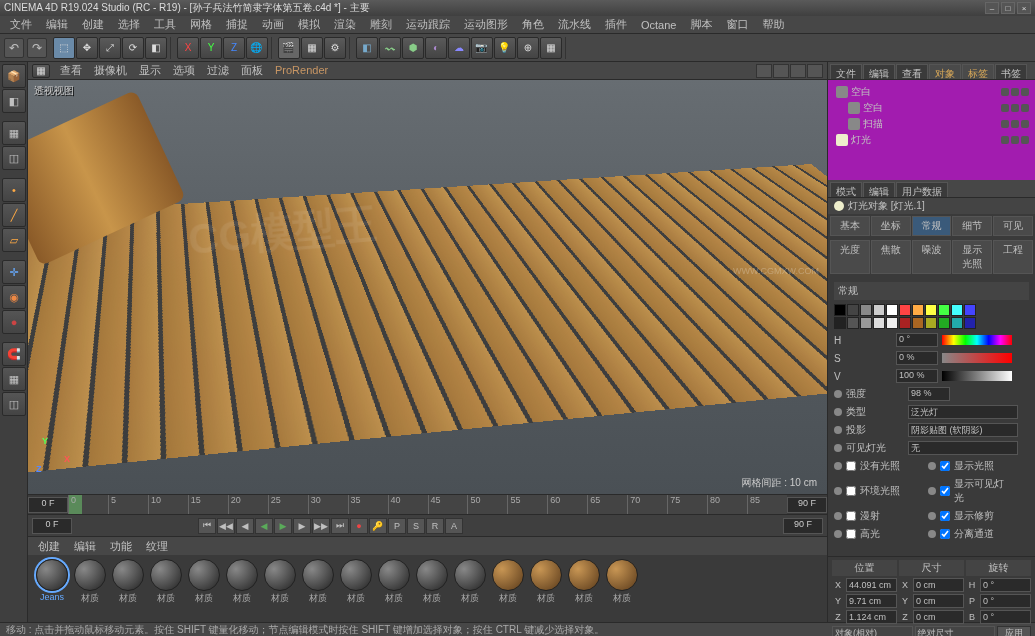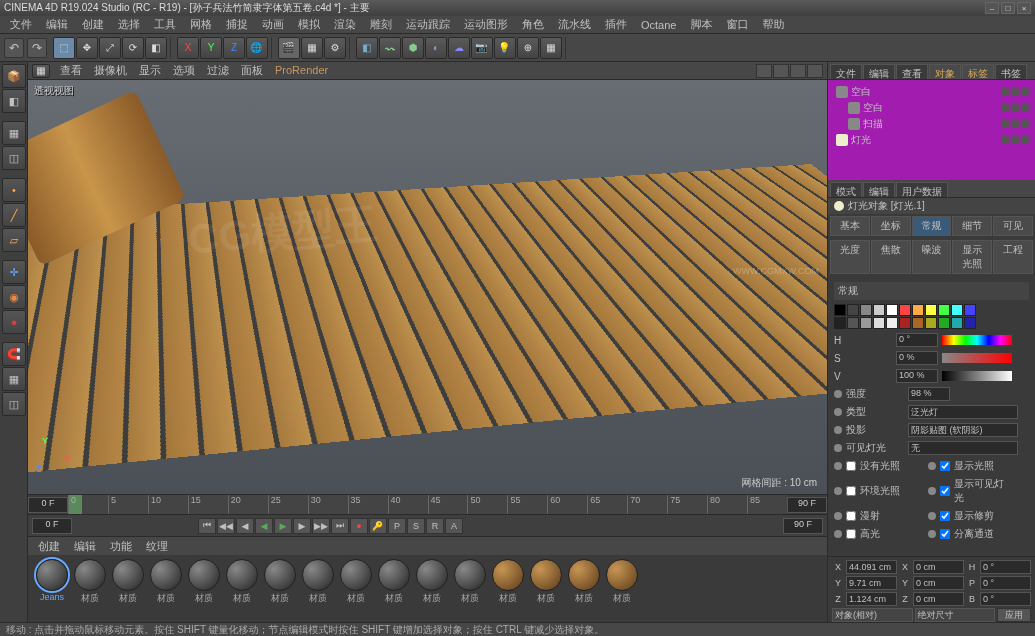--- a/index.html
+++ b/index.html
@@ -537,20 +537,25 @@
               <label style="width:64px">高光</label>
               <span class="dot"></span>
               <input type="checkbox" checked="" style="">
               <label>分离通道</label>
             </div>
           </div>
       </div>
     </div>
 
     <div class="coord-panel">
+      <div class="coord-head">
+        <span>位置</span>
+        <span>尺寸</span>
+        <span>旋转</span>
+      </div>
       <div id="coord-rows">
           <div class="coord-row">
             <span class="lbl">X</span>
             <span class="fld">44.091 cm</span>
             <span class="lbl">X</span>
             <span class="fld">0 cm</span>
             <span class="lbl">H</span>
             <span class="fld">0 °</span>
           </div>
           <div class="coord-row">

